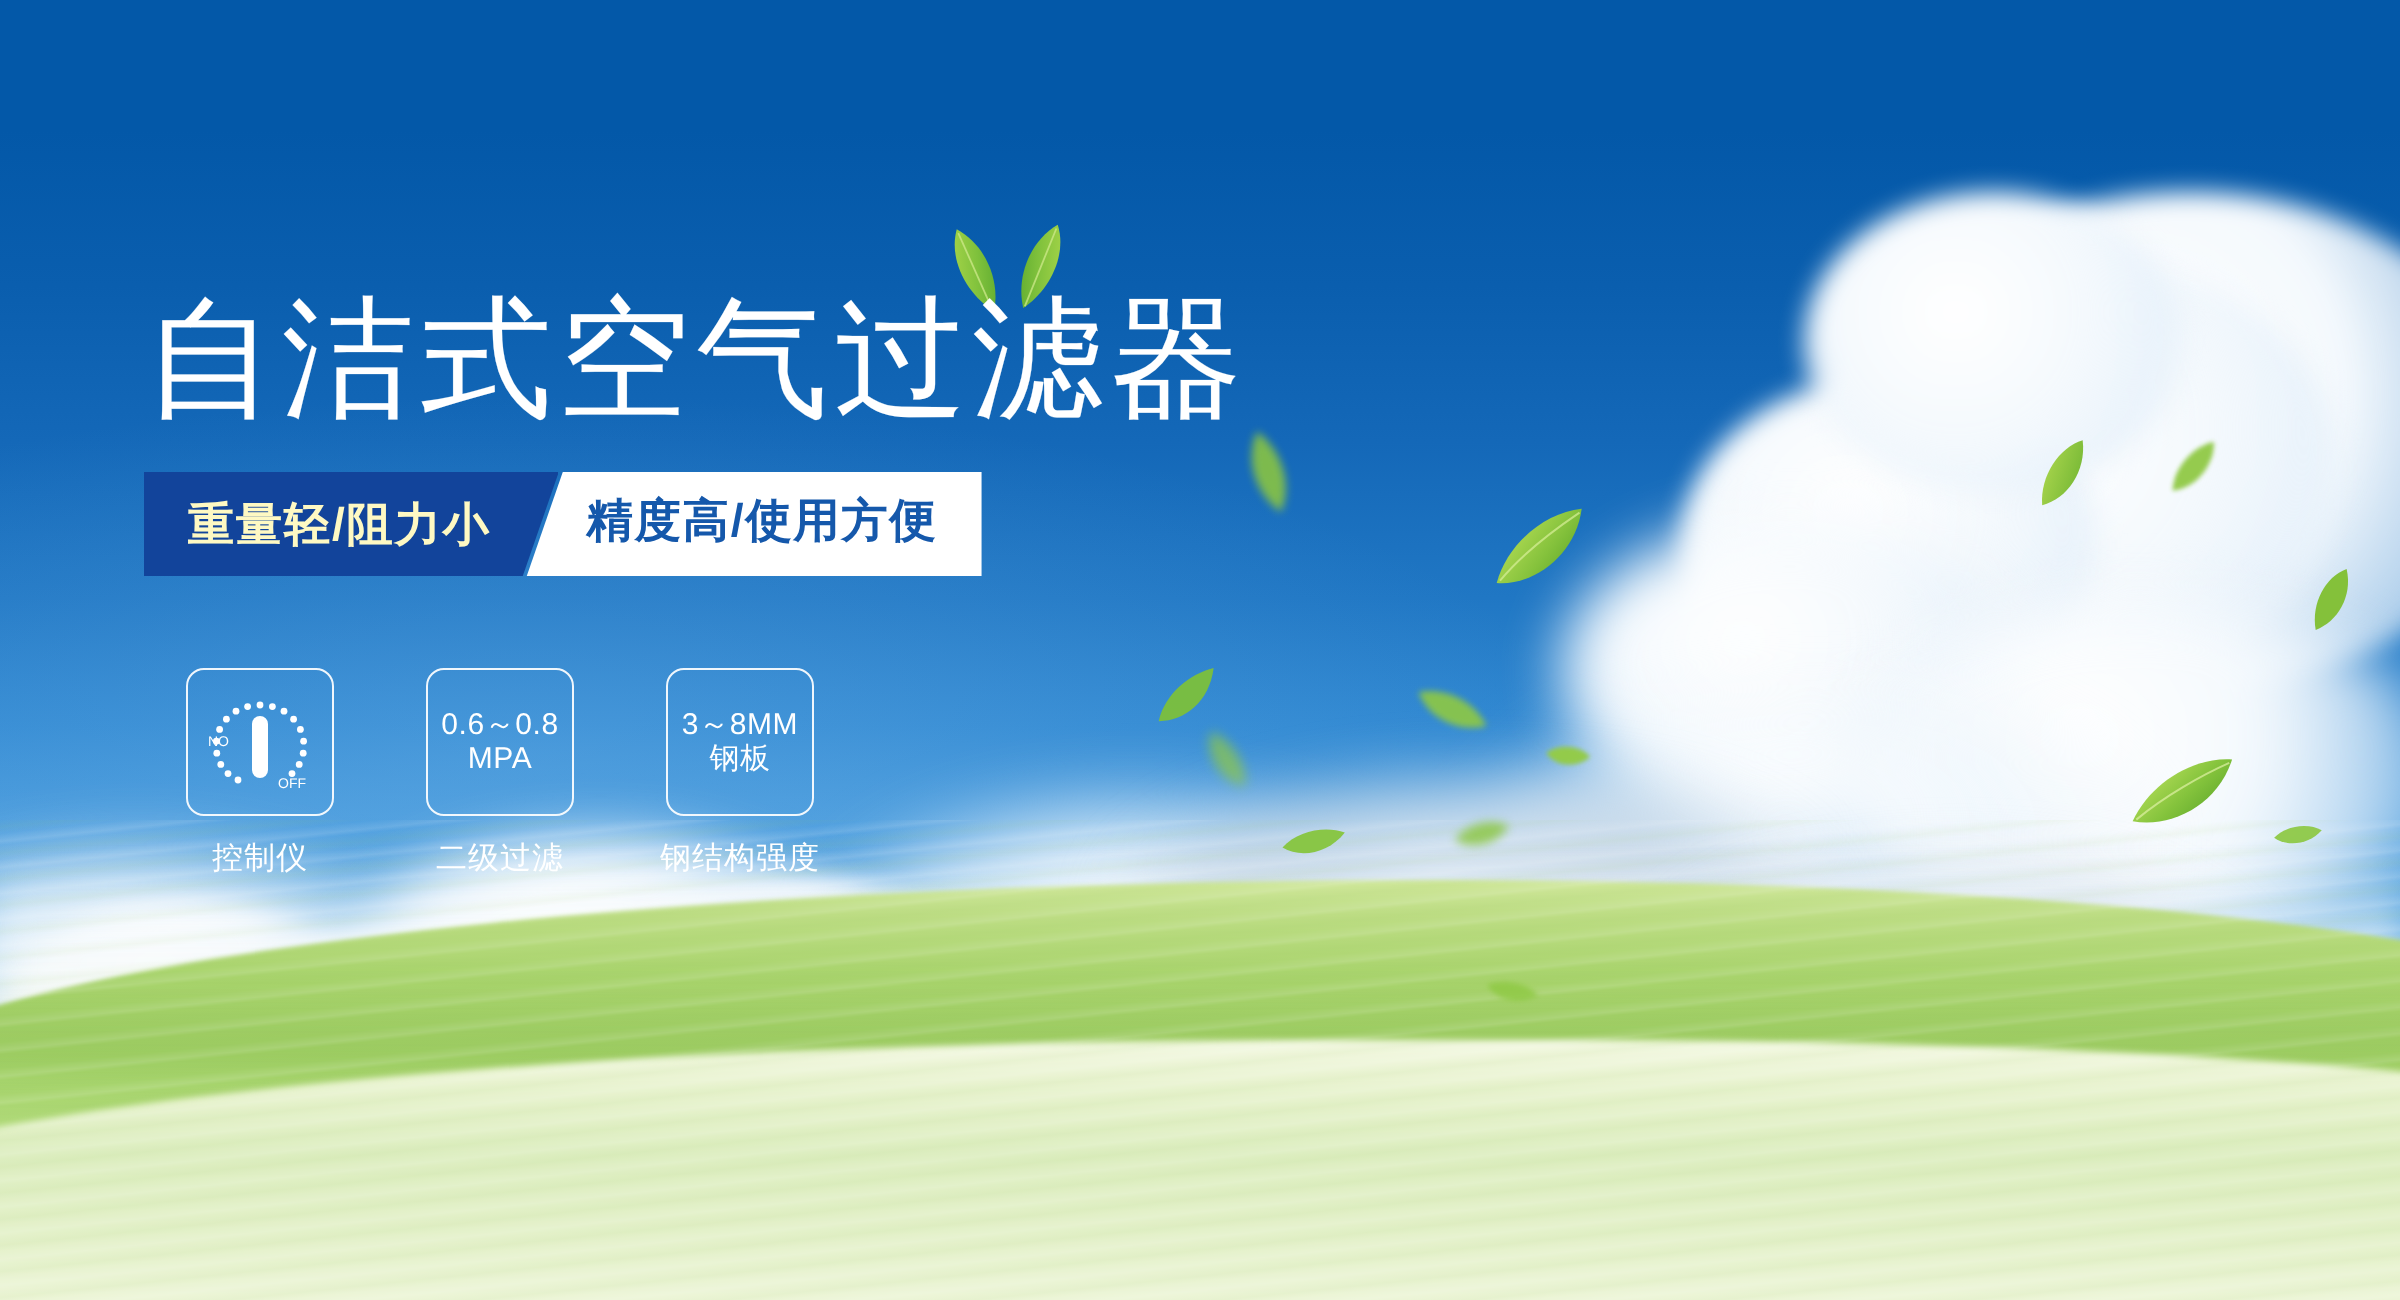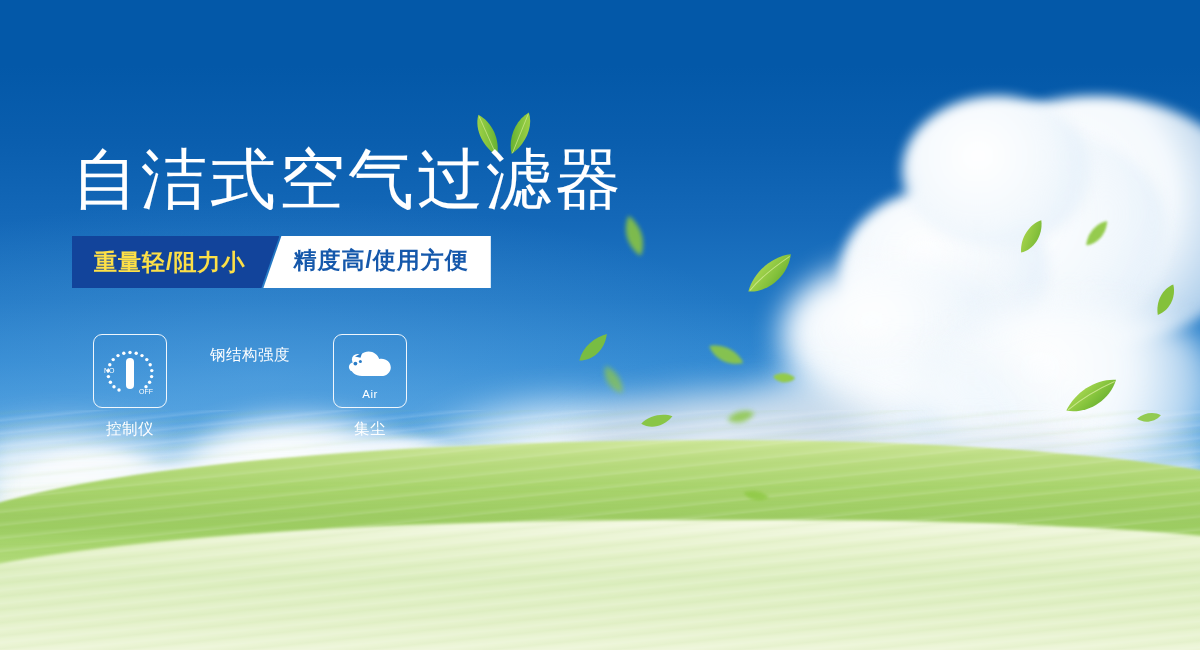--- a/index.html
+++ b/index.html
@@ -183,21 +183,21 @@
   .subbar {
     position: absolute;
     top: 236px;
     left: 0;
     height: 52px;
     display: flex;
     align-items: stretch;
   }
   .subbar-left {
     background: #12449b;
-    color: #fde047;
+    color: #fef9c3;
     display: flex;
     align-items: center;
     padding: 0 24px 0 22px;
     font-size: 23px;
     font-weight: 700;
     letter-spacing: 1px;
     clip-path: polygon(0 0, 100% 0, calc(100% - 18px) 100%, 0 100%);
     padding-right: 34px;
   }
   .subbar-right {
@@ -465,40 +465,37 @@
               <circle cx="18" cy="48" r="1.7"></circle>
               <rect x="25" y="16" width="8" height="31" rx="4"></rect>
             </g>
             <text x="3" y="31" fill="#ffffff" font-size="7" font-family="'Liberation Sans',sans-serif">NO</text>
             <text x="38" y="52" fill="#ffffff" font-size="7" font-family="'Liberation Sans',sans-serif">OFF</text>
           </svg>
         </div>
         <div class="feature-label">控制仪</div>
       </div>
 
-
-
       <div class="feature">
+        <div class="feature-box">
+          <div class="feature-text">
+            <div>0.6～0.8</div>
+            <div>MPA</div>
+          </div>
+        </div>
+        <div class="feature-label">二级过滤</div>
+      </div>
+
+
+      <div class="feature">
+        <div class="feature-box">
+          <div class="feature-text">
+            <div>3～8MM</div>
+            <div>钢板</div>
+          </div>
+        </div>
         <div class="feature-label">钢结构强度</div>
       </div>
 
-      <div class="feature">
-        <div class="feature-box">
-          <svg width="56" height="44" viewBox="0 0 56 44" style="margin-top:-10px">
-            <g fill="#ffffff">
-              <path d="M20 32 C13 32 9 28 9 23.5 C9 19.5 12 16.5 15.8 16.2 C16.8 11 21.2 7.4 26.6 7.4 C31.6 7.4 35.8 10.6 37.2 15 C37.9 14.8 38.6 14.7 39.4 14.7 C44.6 14.7 48.8 18.6 48.8 23.4 C48.8 28.2 44.6 32 39.4 32 Z"></path>
-              <circle cx="15.5" cy="15.5" r="5.6"></circle>
-              <circle cx="11.5" cy="23" r="4.6"></circle>
-            </g>
-            <g fill="#2a7cc7">
-              <path d="M13 12.5 l7 -3.5 l-1.5 4.8 Z"></path>
-              <circle cx="13.4" cy="19.6" r="1.9"></circle>
-              <circle cx="18.4" cy="17.4" r="1.5"></circle>
-            </g>
-          </svg>
-          <div class="air-word">Air</div>
-        </div>
-        <div class="feature-label">集尘</div>
-      </div>
 
     </div>
   </div>
 </div>
 
 </body></html>

